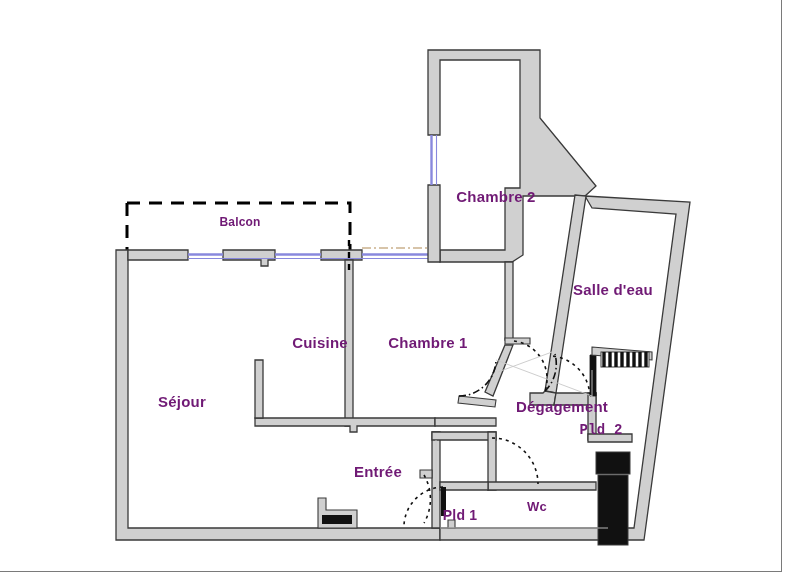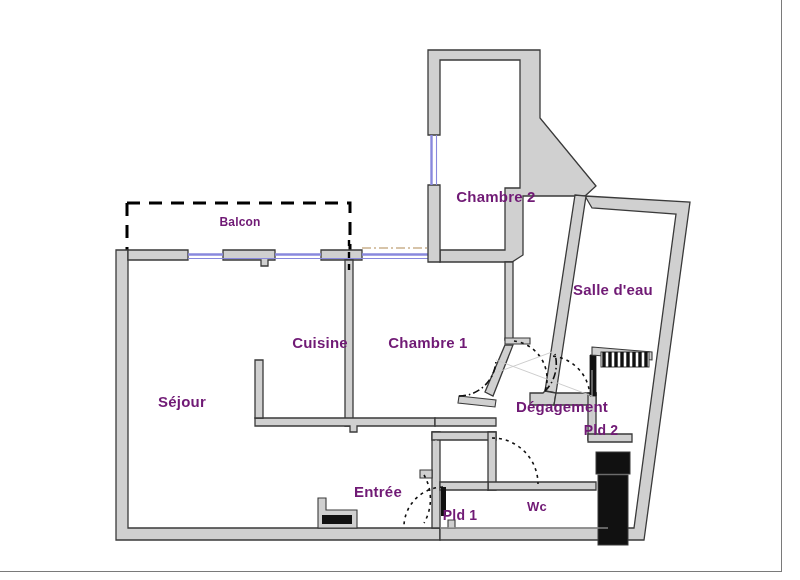--- a/index.html
+++ b/index.html
@@ -194,23 +194,23 @@
   <div class="room-label" style="left:613px; top:289px; font-size:15px;">Salle d'eau</div>
 
   <div class="room-label" style="left:320px; top:342px; font-size:15px;">Cuisine</div>
 
   <div class="room-label" style="left:428px; top:334px; font-size:15px;margin-top:8px;">Chambre 1</div>
 
   <div class="room-label" style="left:182px; top:401px; font-size:15px;">Séjour</div>
 
   <div class="room-label" style="left:546px; top:406px; font-size:15px;margin-left:16px;">Dégagement</div>
 
-  <div class="room-label" style="left:601px; top:430px; font-size:14px;">Pld 2</div>
-
-  <div class="room-label" style="left:378px; top:471px; font-size:15px;margin-top:20px;">Entrée</div>
+  <div class="room-label" style="left:601px; top:430px; font-size:14px;font-family:Liberation Mono, monospace;">Pld 2</div>
+
+  <div class="room-label" style="left:378px; top:471px; font-size:15px;">Entrée</div>
 
   <div class="room-label" style="left:460px; top:515px; font-size:14px;">Pld 1</div>
 
   <div class="room-label" style="left:537px; top:506px; font-size:13px;">Wc</div>
 
   <div id="frame-border-right"></div>
   <div id="frame-border-bottom"></div>
 
 </div>
 

